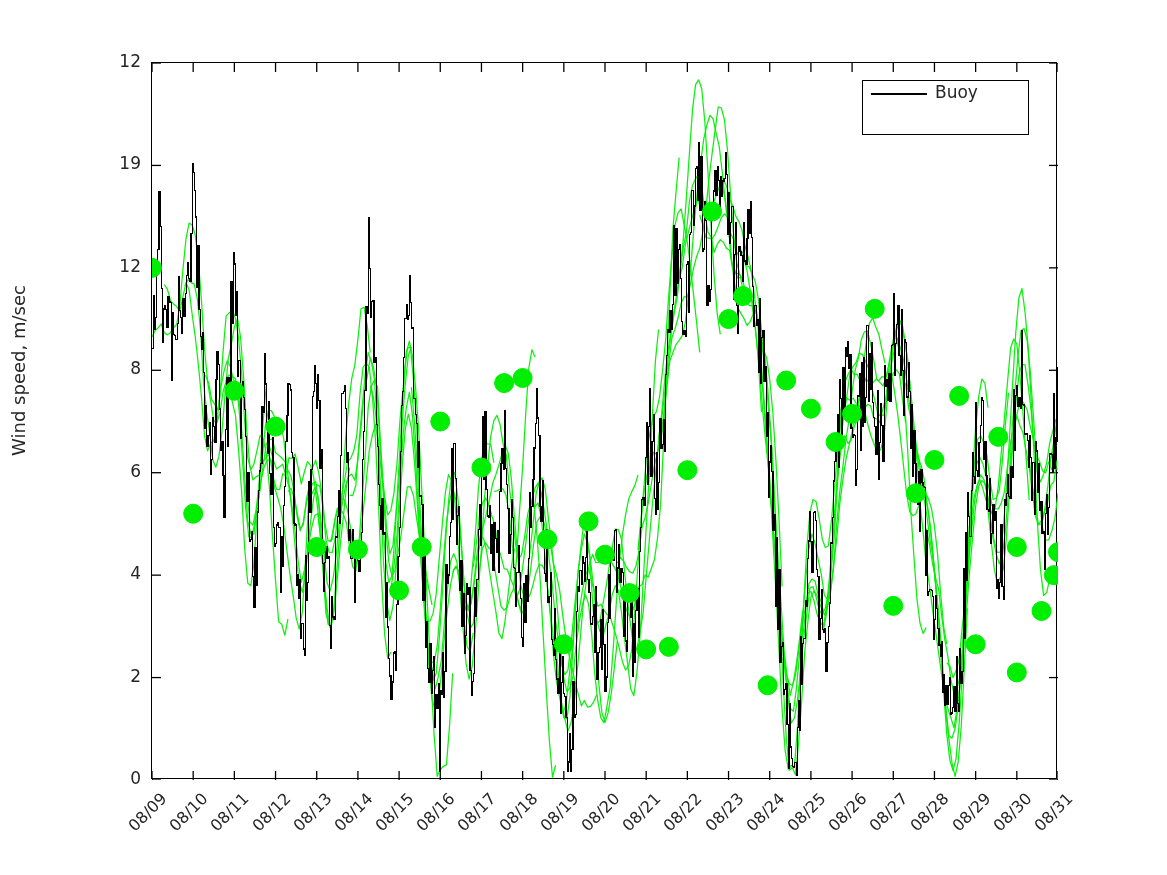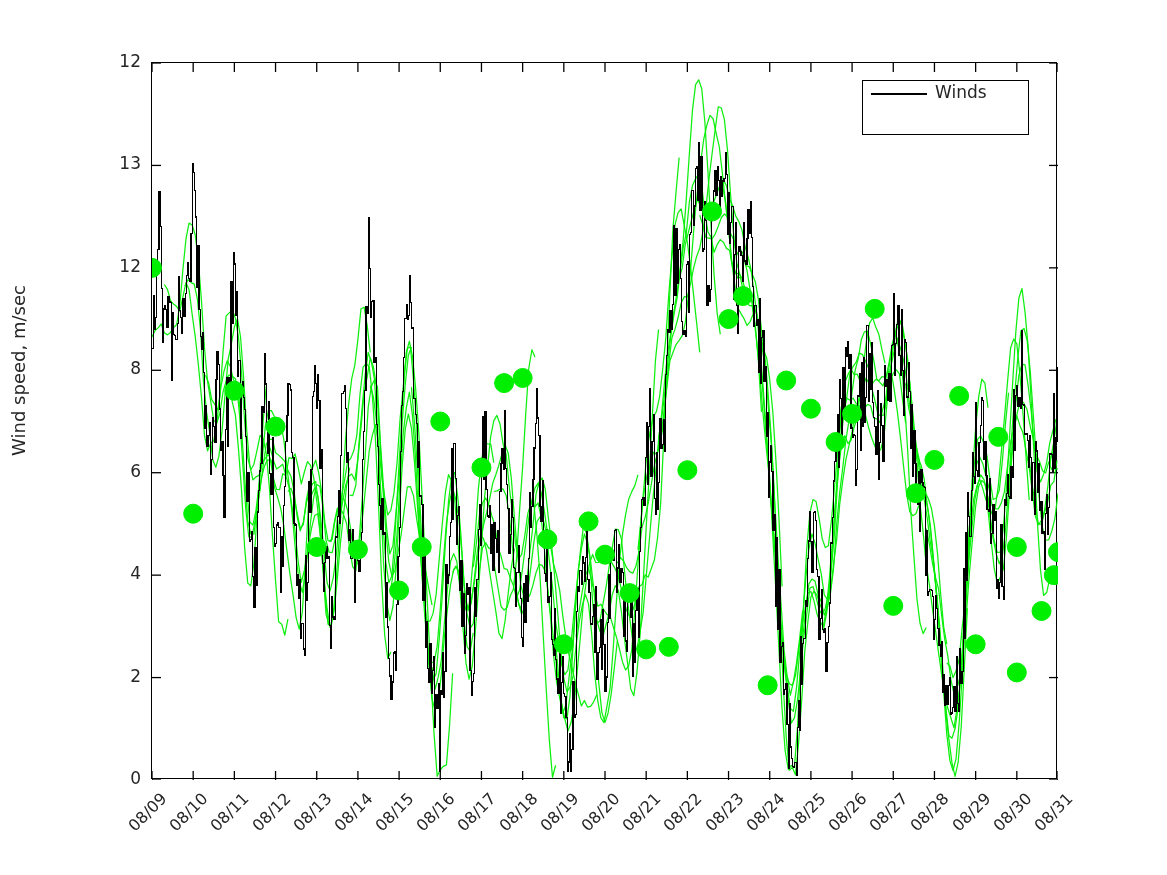--- a/index.html
+++ b/index.html
@@ -45,21 +45,21 @@
 
   <div id="ylabel">Wind speed, m/sec</div>
 
   <div id="ytick-labels">
       <div class="ytick-label" style="left: 101px; top: 768px;">0</div>
       <div class="ytick-label" style="left: 101px; top: 665.571px;">2</div>
       <div class="ytick-label" style="left: 101px; top: 563.143px;">4</div>
       <div class="ytick-label" style="left: 101px; top: 460.714px;">6</div>
       <div class="ytick-label" style="left: 101px; top: 358.286px;">8</div>
       <div class="ytick-label" style="left: 101px; top: 255.857px;">12</div>
-      <div class="ytick-label" style="left: 101px; top: 153.429px;">13</div>
+      <div class="ytick-label" style="left: 101px; top: 153.429px;">19</div>
       <div class="ytick-label" style="left: 101px; top: 51px;">12</div>
     </div>
   <div id="xtick-labels">
       <div class="xtick-label" style="left: 95px; top: 789px; width: 62px;">08/09</div>
       <div class="xtick-label" style="left: 136.182px; top: 789px; width: 62px;">08/10</div>
       <div class="xtick-label" style="left: 177.364px; top: 789px; width: 62px;">08/11</div>
       <div class="xtick-label" style="left: 218.545px; top: 789px; width: 62px;">08/12</div>
       <div class="xtick-label" style="left: 259.727px; top: 789px; width: 62px;">08/13</div>
       <div class="xtick-label" style="left: 300.909px; top: 789px; width: 62px;">08/14</div>
       <div class="xtick-label" style="left: 342.091px; top: 789px; width: 62px;">08/15</div>
@@ -238,17 +238,17 @@
           <circle cx="864.82" cy="483.98" r="9.5" fill="#00ee00" stroke="#00ee00" stroke-width="1"></circle>
           <circle cx="901.88" cy="512.14" r="9.5" fill="#00ee00" stroke="#00ee00" stroke-width="1"></circle>
           <circle cx="906.00" cy="489.10" r="9.5" fill="#00ee00" stroke="#00ee00" stroke-width="1"></circle>
         </g>
     </svg>
   </div>
 
   <div id="legend">
     <div class="legend-row">
       <span class="legend-swatch" style="background: rgb(0, 0, 0);"></span>
-      <span class="legend-text">Winds</span>
+      <span class="legend-text">Buoy</span>
     </div>
   </div>
 
 </div>
 
 </body></html>

